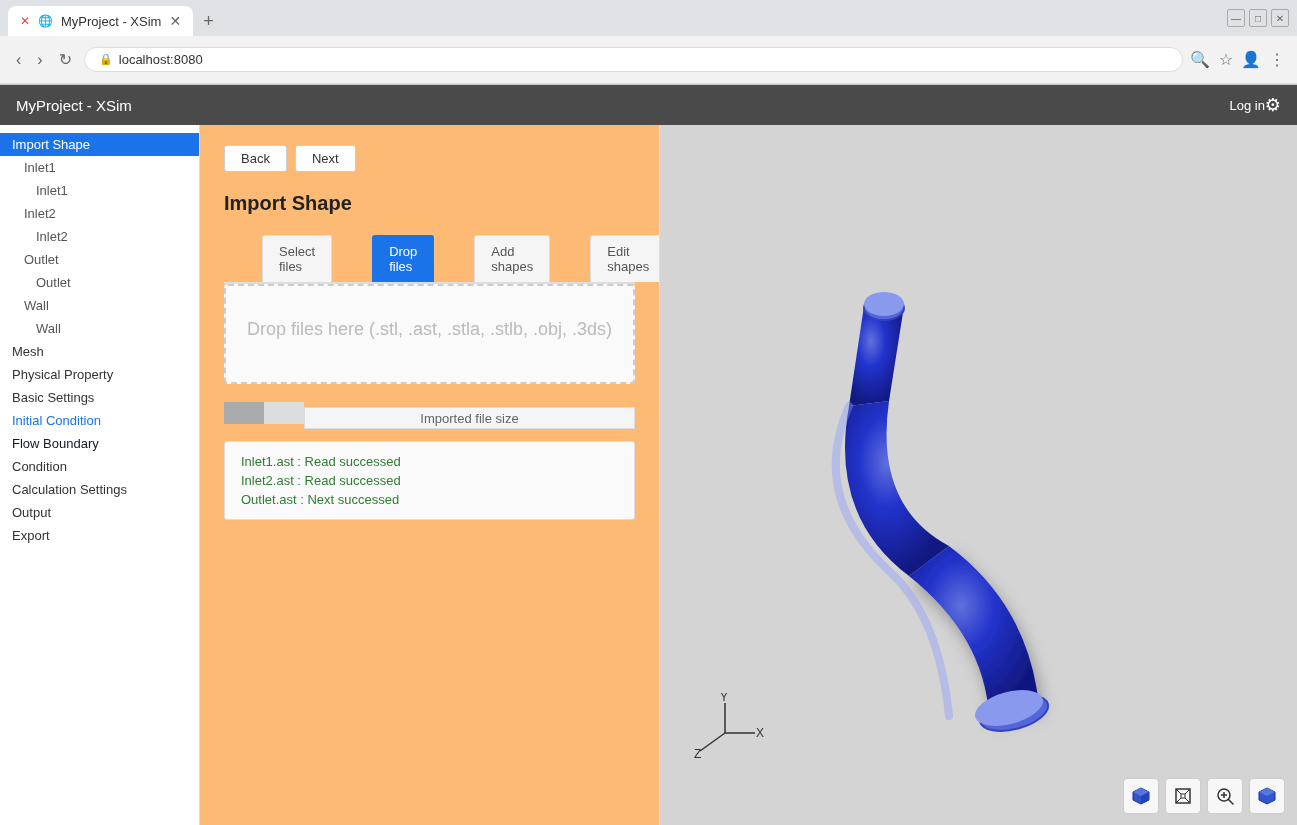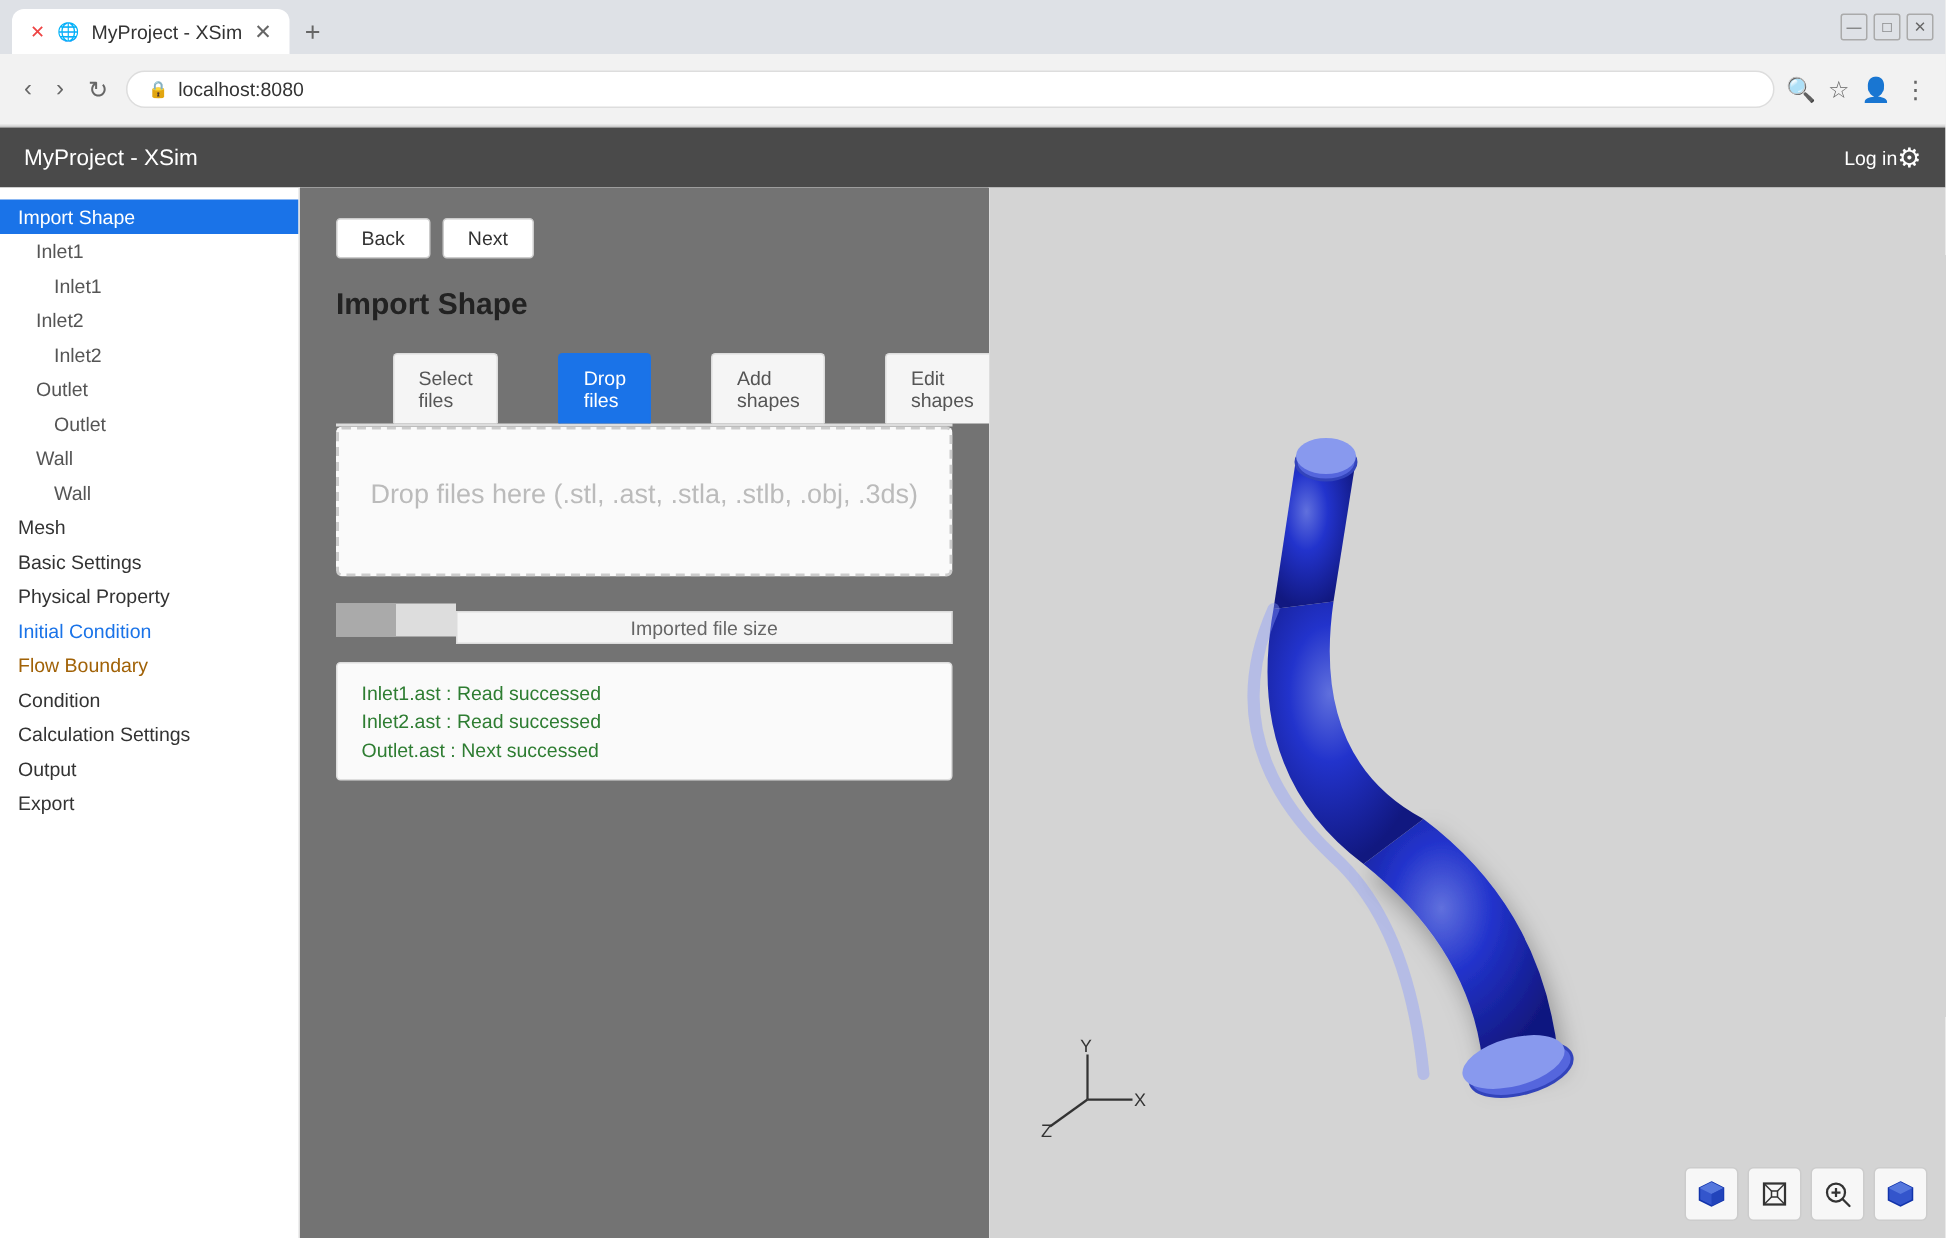--- a/index.html
+++ b/index.html
@@ -30,21 +30,21 @@
     
     .sidebar { width: 200px; background: white; border-right: 1px solid #ddd; overflow-y: auto; font-size: 13px; padding: 8px 0; }
     .sidebar-item { padding: 4px 12px; cursor: pointer; color: #333; white-space: nowrap; }
     .sidebar-item.active { background: #1a73e8; color: white; }
     .sidebar-item.level1 { padding-left: 24px; color: #555; }
     .sidebar-item.level2 { padding-left: 36px; color: #555; }
     .sidebar-item.blue { color: #1a73e8; }
     .sidebar-item.orange { color: #e67e22; }
 
     
-    .main-content { flex: 1; background: #737373; overflow-y: auto; padding: 20px 24px; border-right: 1px solid #ddd; max-width: 460px; }
+    .main-content { flex: 1; background: #fdba74; overflow-y: auto; padding: 20px 24px; border-right: 1px solid #ddd; max-width: 460px; }
     .page-title { font-size: 20px; font-weight: bold; margin-bottom: 20px; color: #222; }
 
     .nav-buttons { display: flex; gap: 8px; margin-bottom: 20px; }
     .btn { padding: 5px 16px; border: 1px solid #ccc; border-radius: 3px; background: white; cursor: pointer; font-size: 13px; color: #333; }
     .btn-next { font-weight: 500; }
 
     
     .tabs { display: flex; border-bottom: 1px solid #ddd; margin-bottom: 0; }
     .tab-item { padding: 8px 16px; cursor: pointer; border: 1px solid #ddd; border-bottom: none; background: #f5f5f5; color: #555; font-size: 13px; margin-right: 2px; border-radius: 3px 3px 0 0; margin-left: 38px; }
     .tab-item.active { background: #1a73e8; color: white; border-color: #1a73e8; }
@@ -136,24 +136,24 @@
     <div class="sidebar-item active">Import Shape</div>
     <div class="sidebar-item level1">Inlet1</div>
     <div class="sidebar-item level2">Inlet1</div>
     <div class="sidebar-item level1">Inlet2</div>
     <div class="sidebar-item level2">Inlet2</div>
     <div class="sidebar-item level1">Outlet</div>
     <div class="sidebar-item level2">Outlet</div>
     <div class="sidebar-item level1">Wall</div>
     <div class="sidebar-item level2">Wall</div>
     <div class="sidebar-item">Mesh</div>
+    <div class="sidebar-item">Physical Property</div>
     <div class="sidebar-item">Basic Settings</div>
-    <div class="sidebar-item">Physical Property</div>
     <div class="sidebar-item blue" style="color:#1a73e8;">Initial Condition</div>
-    <div class="sidebar-item orange" style="color:#a16207;">Flow Boundary</div>
+    <div class="sidebar-item orange" style="color:#0f172a;">Flow Boundary</div>
     <div class="sidebar-item">Condition</div>
     <div class="sidebar-item">Calculation Settings</div>
     <div class="sidebar-item">Output</div>
     <div class="sidebar-item">Export</div>
   </div>
 
   <div class="main-content">
 
     <div class="nav-buttons">
       <button class="btn">Back</button>

